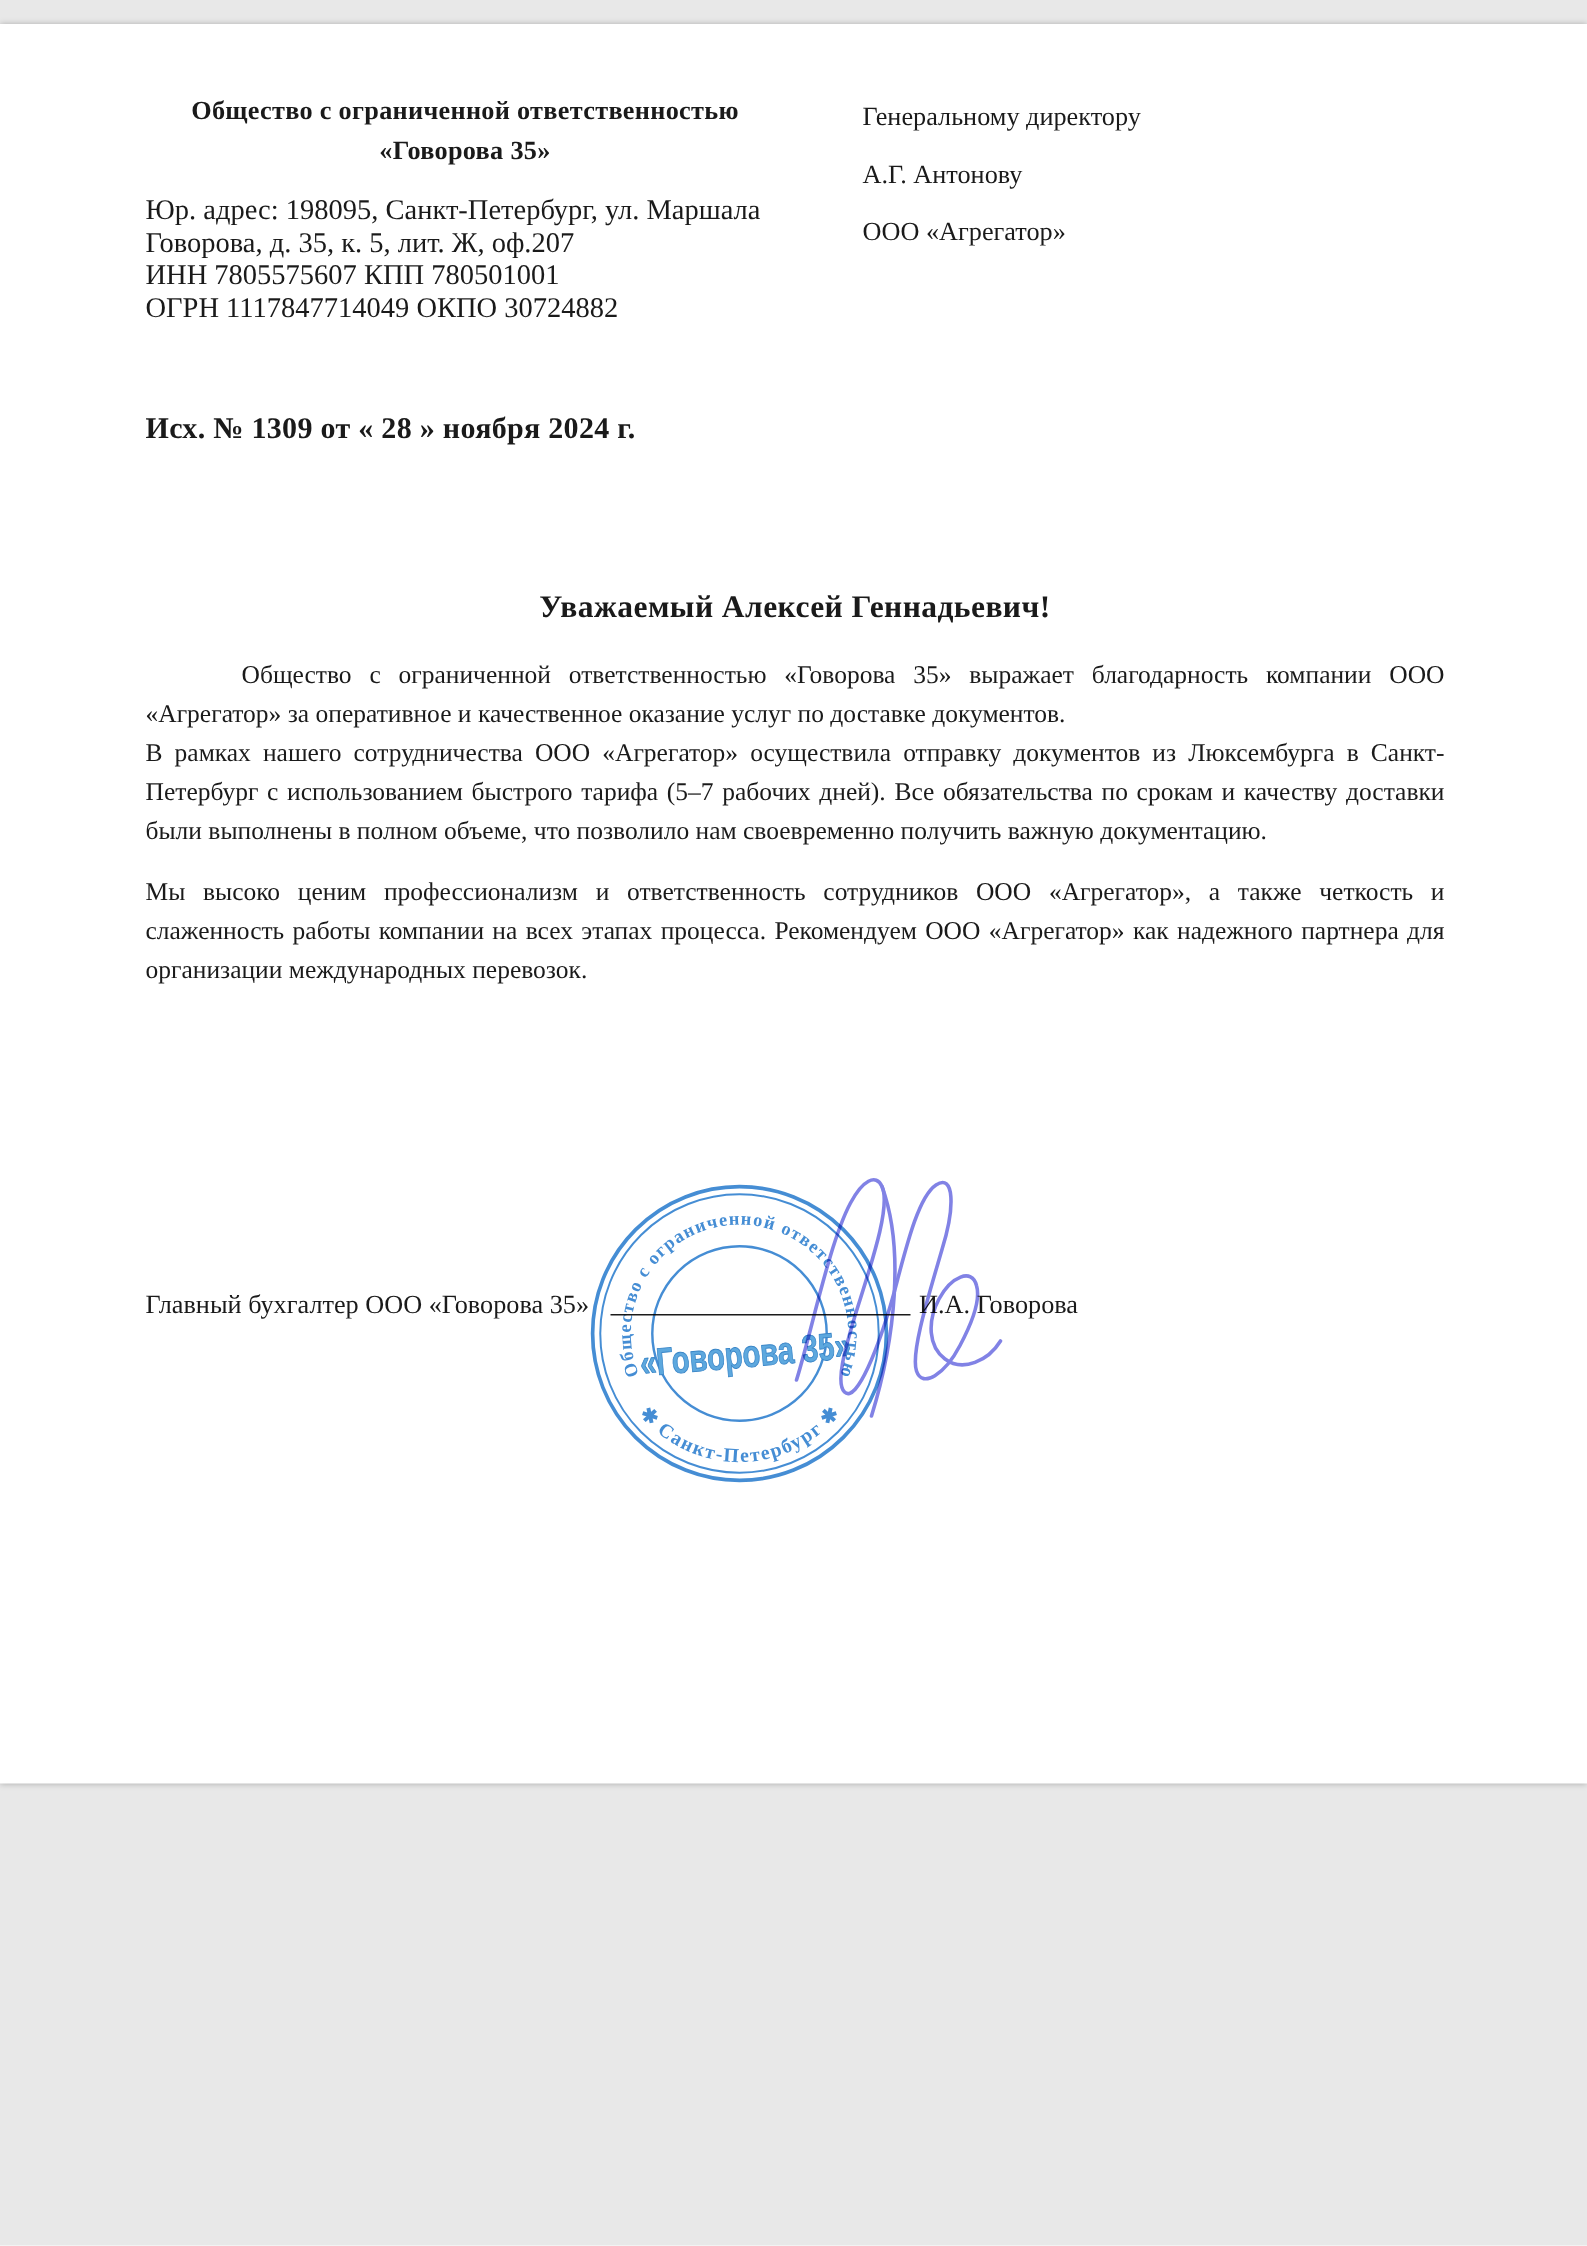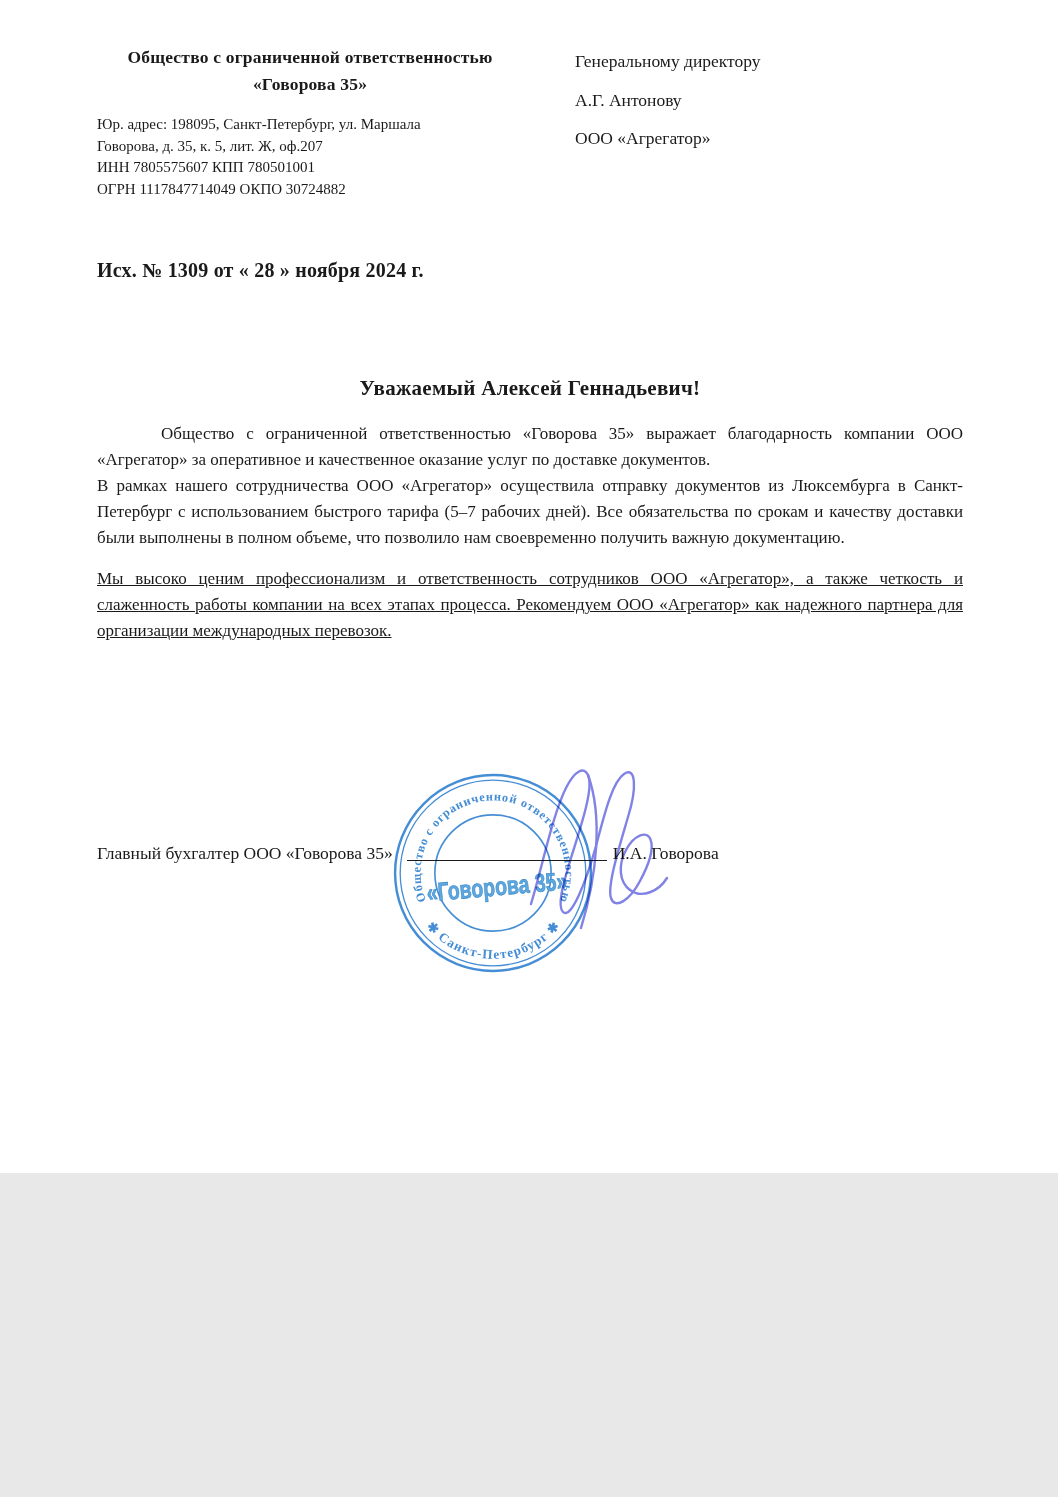--- a/index.html
+++ b/index.html
@@ -1,53 +1,53 @@
 <!DOCTYPE html>
 <html><head>
 <meta charset="utf-8">
 <style>
   html,body{margin:0;padding:0;background:#e8e8e8;}
   .page{
     position:relative;
     width:1058px;height:1173px;
-    margin:0 auto;
+    margin:16px auto;
     background:#ffffff;
     font-family:"Liberation Serif","DejaVu Serif",serif;
     color:#1a1a1a;
     overflow:hidden;
     box-shadow:0 0 4px rgba(0,0,0,.25);
   }
   .company-name{
     position:absolute;left:80px;top:44px;width:460px;
     text-align:center;font-weight:bold;font-size:17.5px;line-height:27px;
     letter-spacing:.2px;
   }
   .address-block{
     position:absolute;left:97px;top:114px;width:470px;
-    font-size:15px;line-height:21.5px;
+    font-size:19px;line-height:21.5px;
   }
   .ref-line{
     position:absolute;left:97px;top:259px;
     font-weight:bold;font-size:20px;letter-spacing:.2px;
   }
   .addressee{
     position:absolute;left:575px;top:42px;width:400px;
     font-size:17.5px;line-height:38.5px;
   }
   .salutation{
     position:absolute;left:97px;top:376px;width:866px;
     text-align:center;font-weight:bold;font-size:21px;letter-spacing:.3px;
   }
   .body-text{
     position:absolute;left:97px;top:421px;width:866px;
     font-size:17px;line-height:26px;text-align:justify;
   }
   .body-text p{margin:0;}
   .body-text p.indent{text-indent:64px;}
-  .body-text p.gap-before{margin-top:15px;text-decoration:underline;}
+  .body-text p.gap-before{margin-top:15px;}
   .sig-row{
     position:absolute;left:97px;top:843px;width:866px;
     display:flex;align-items:flex-start;font-size:17.5px;white-space:nowrap;
   }
   .sig-line{
     display:inline-block;width:200px;align-self:flex-end;
     border-bottom:1.6px solid #1b1b1b;height:14px;
     margin:0 6px 3px 14px;
   }
   .stamp{

